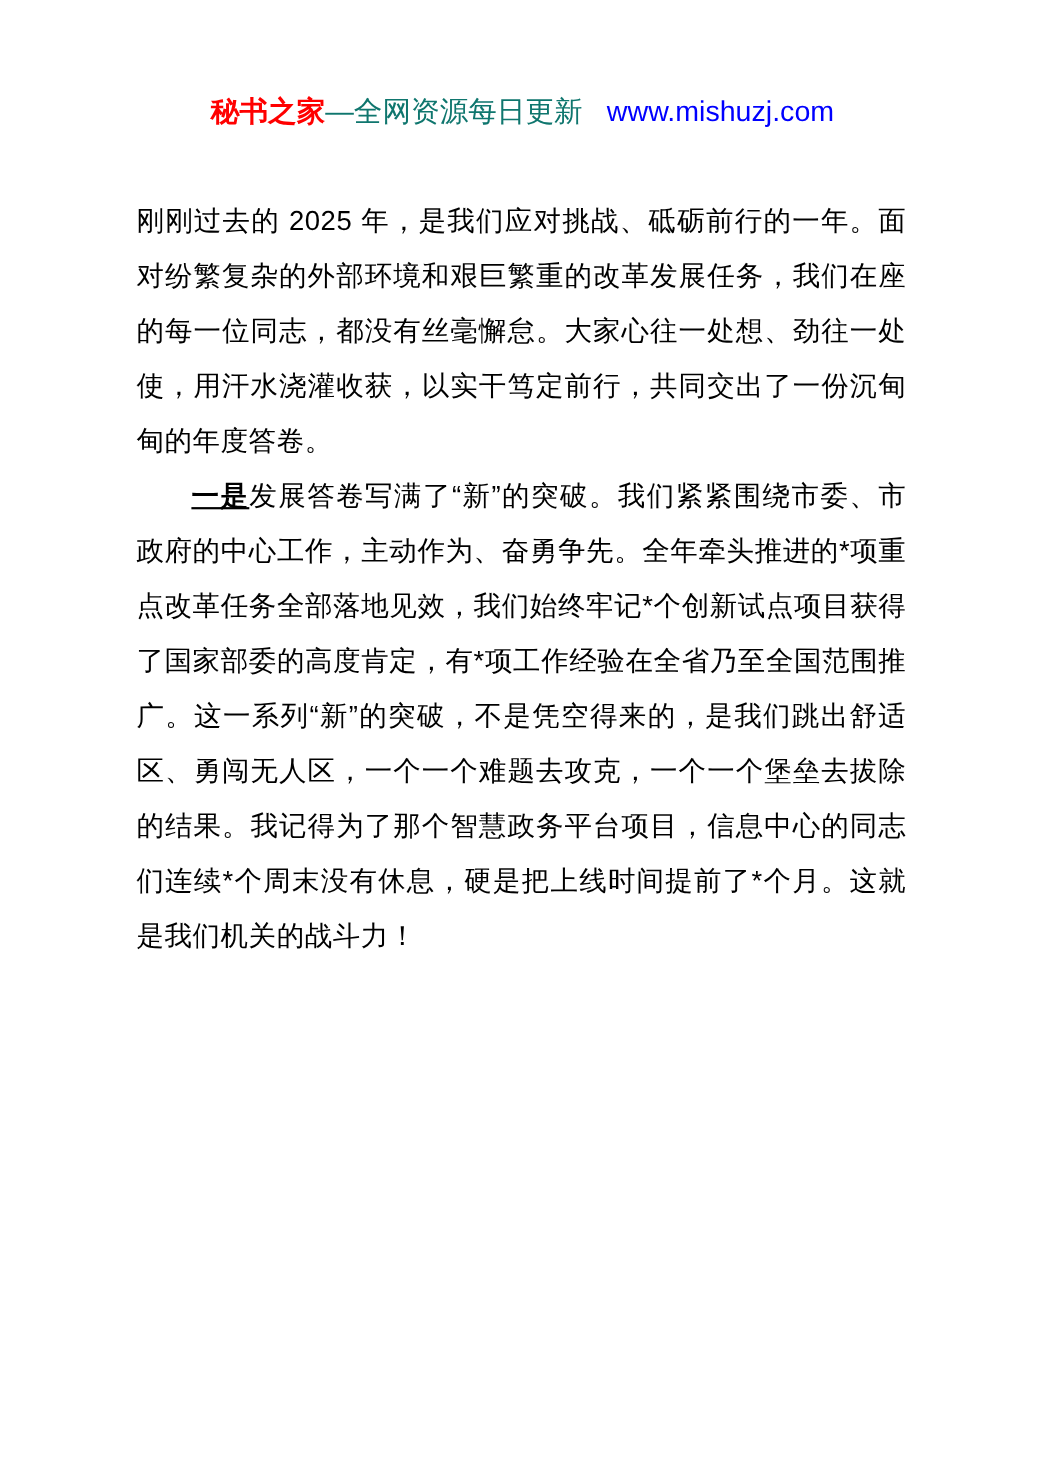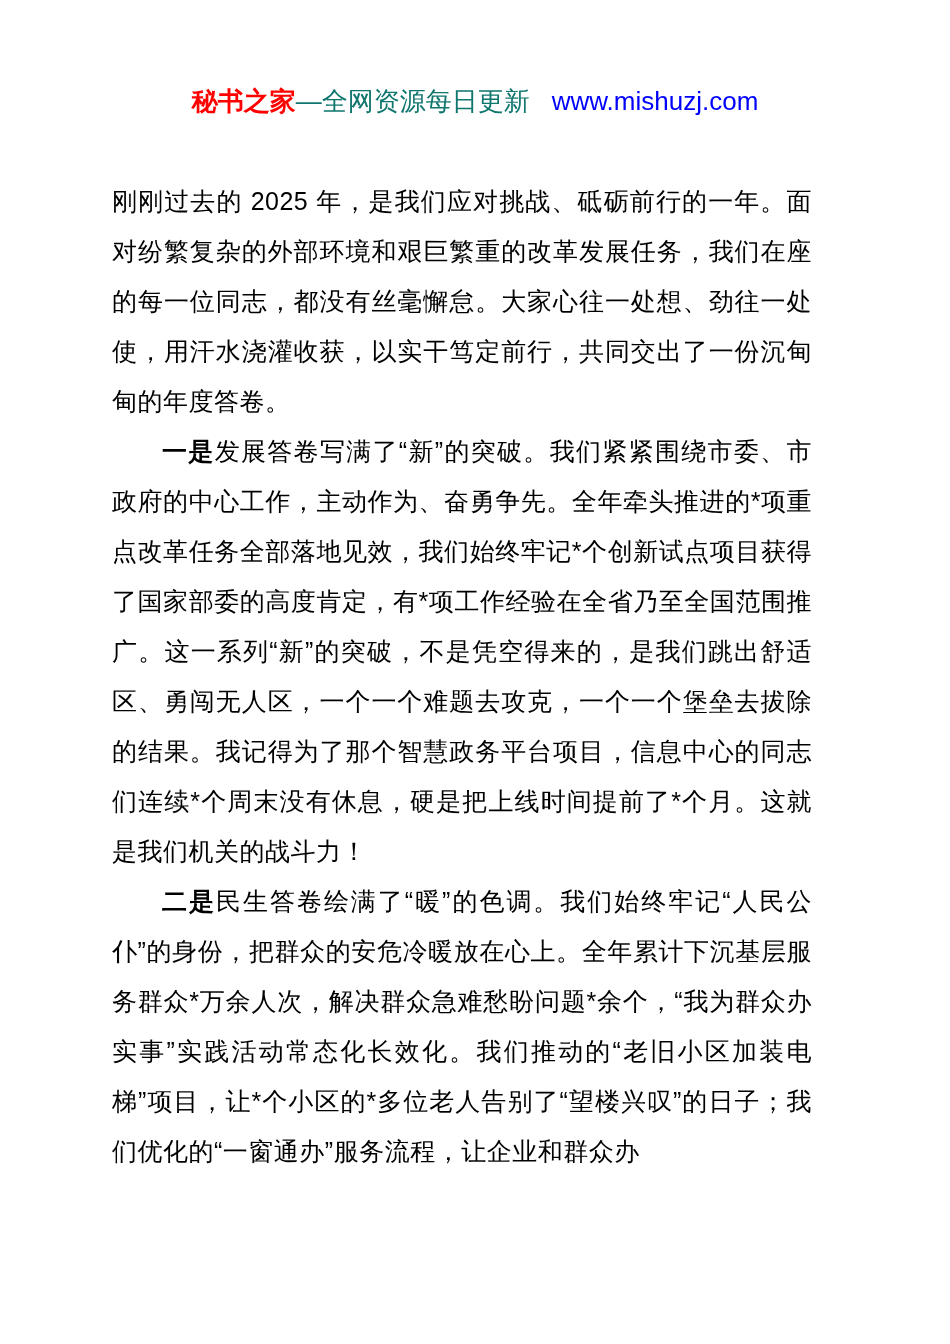--- a/index.html
+++ b/index.html
@@ -37,48 +37,48 @@
   }
   .site-url {
     color: #0000ff;
     font-weight: 400;
     margin-left: 22px;
     text-decoration: none;
   }
   .doc-body {
     position: absolute;
     top: 176px;
-    left: 112px;
+    left: 124px;
     width: 700px;
   }
   .doc-body p {
     margin: 0;
     padding: 0;
     font-size: 25px;
     line-height: 50px;
     text-align: justify;
     letter-spacing: 0.5px;
   }
   .doc-body p.indent {
     text-indent: 2em;
   }
   .lead {
     font-weight: 700;
+    text-decoration: underline;
   }
 </style>
 </head>
 <body>
 
 <div class="page">
 
   <div class="doc-header">
     <span class="site-name">秘书之家</span><span class="tagline">—全网资源每日更新</span><span class="site-url">www.mishuzj.com</span>
   </div>
 
   <div class="doc-body">
     <p><span class="lead"></span><span>刚刚过去的 2025 年，是我们应对挑战、砥砺前行的一年。面对纷繁复杂的外部环境和艰巨繁重的改革发展任务，我们在座的每一位同志，都没有丝毫懈怠。大家心往一处想、劲往一处使，用汗水浇灌收获，以实干笃定前行，共同交出了一份沉甸甸的年度答卷。</span></p>
 
     <p class="indent"><span class="lead">一是</span><span>发展答卷写满了“新”的突破。我们紧紧围绕市委、市政府的中心工作，主动作为、奋勇争先。全年牵头推进的*项重点改革任务全部落地见效，我们始终牢记*个创新试点项目获得了国家部委的高度肯定，有*项工作经验在全省乃至全国范围推广。这一系列“新”的突破，不是凭空得来的，是我们跳出舒适区、勇闯无人区，一个一个难题去攻克，一个一个堡垒去拔除的结果。我记得为了那个智慧政务平台项目，信息中心的同志们连续*个周末没有休息，硬是把上线时间提前了*个月。这就是我们机关的战斗力！</span></p>
 
-    <p class="indent"><span class="lead">二是</span><span>民生答卷绘满了“暖”的色调。我们始终牢记“人民公仆”的身份，把群众的安危冷暖放在心上。全年累计下沉基层服务群众*万余人次，解决群众急难愁盼问题*余个，“我为群众办实事”实践活动常态化长效化。我们推动的“老旧小区加装电梯”项目，让*个小区的*多位老人告别了“望楼兴叹”的日子；我们优化的“一窗通办”服务流程，让企业和群众办</span></p>
   </div>
 
 </div>
 
 </body></html>

